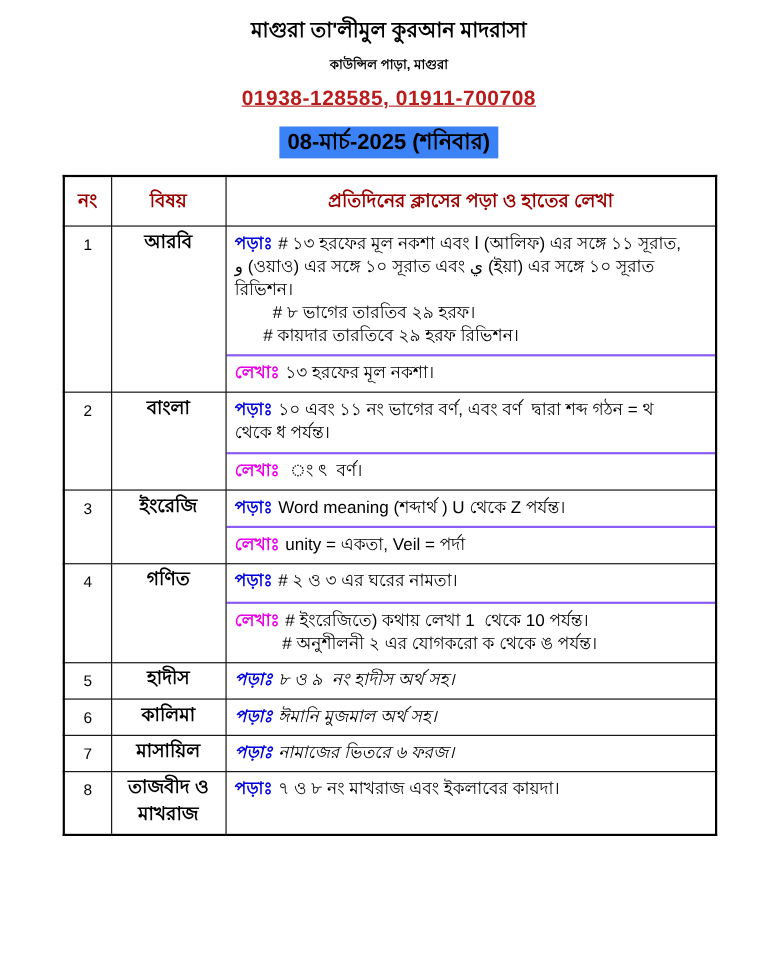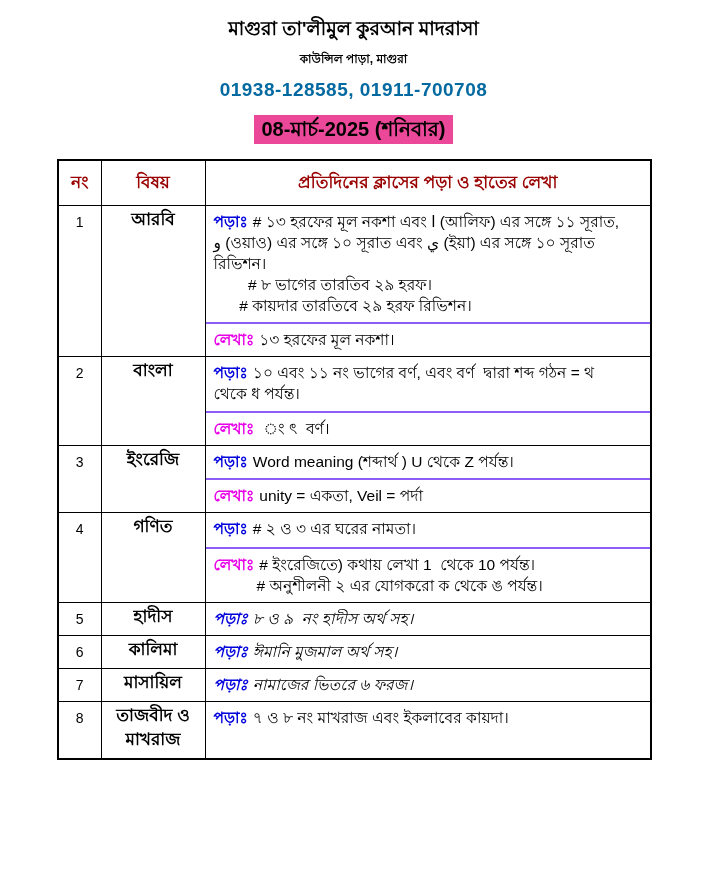--- a/index.html
+++ b/index.html
@@ -10,27 +10,27 @@
     font-family: "Liberation Sans", "DejaVu Sans", sans-serif;
     color: #000000;
     overflow: hidden;
   }
   .page { width: 707px; height: 884px; padding-top: 14px; }
 
   
   .doc-header { text-align: center; }
   .school-name   { font-size: 19px; font-weight: bold; line-height: 30px; color: #000000; }
   .school-addr   { font-size: 12px; font-weight: bold; line-height: 30px; color: #000000; }
-  .phones        { font-size: 19px; font-weight: bold; line-height: 32px; color: #0369a1; letter-spacing: 0.5px; }
+  .phones        { font-size: 19px; font-weight: bold; line-height: 32px; color: #b91c1c; letter-spacing: 0.5px; text-decoration: underline; }
   .class-title   { font-size: 24px; font-weight: bold; color: #0000d0; margin-top: 7px; line-height: 30px; }
   .date-wrap     { margin-top: 9px; }
   .date-line {
     display: inline-block;
     font-size: 20px; font-weight: bold; color: #000000;
-    background: #ec4899;
+    background: #3b82f6;
     padding: 2px 7px 3px 7px;
     line-height: 24px;
   }
 
   
   table.lesson-table {
     border-collapse: collapse;
     width: 595px;
     margin: 15px 0 0 57px;
     border: 2px solid #000000;

